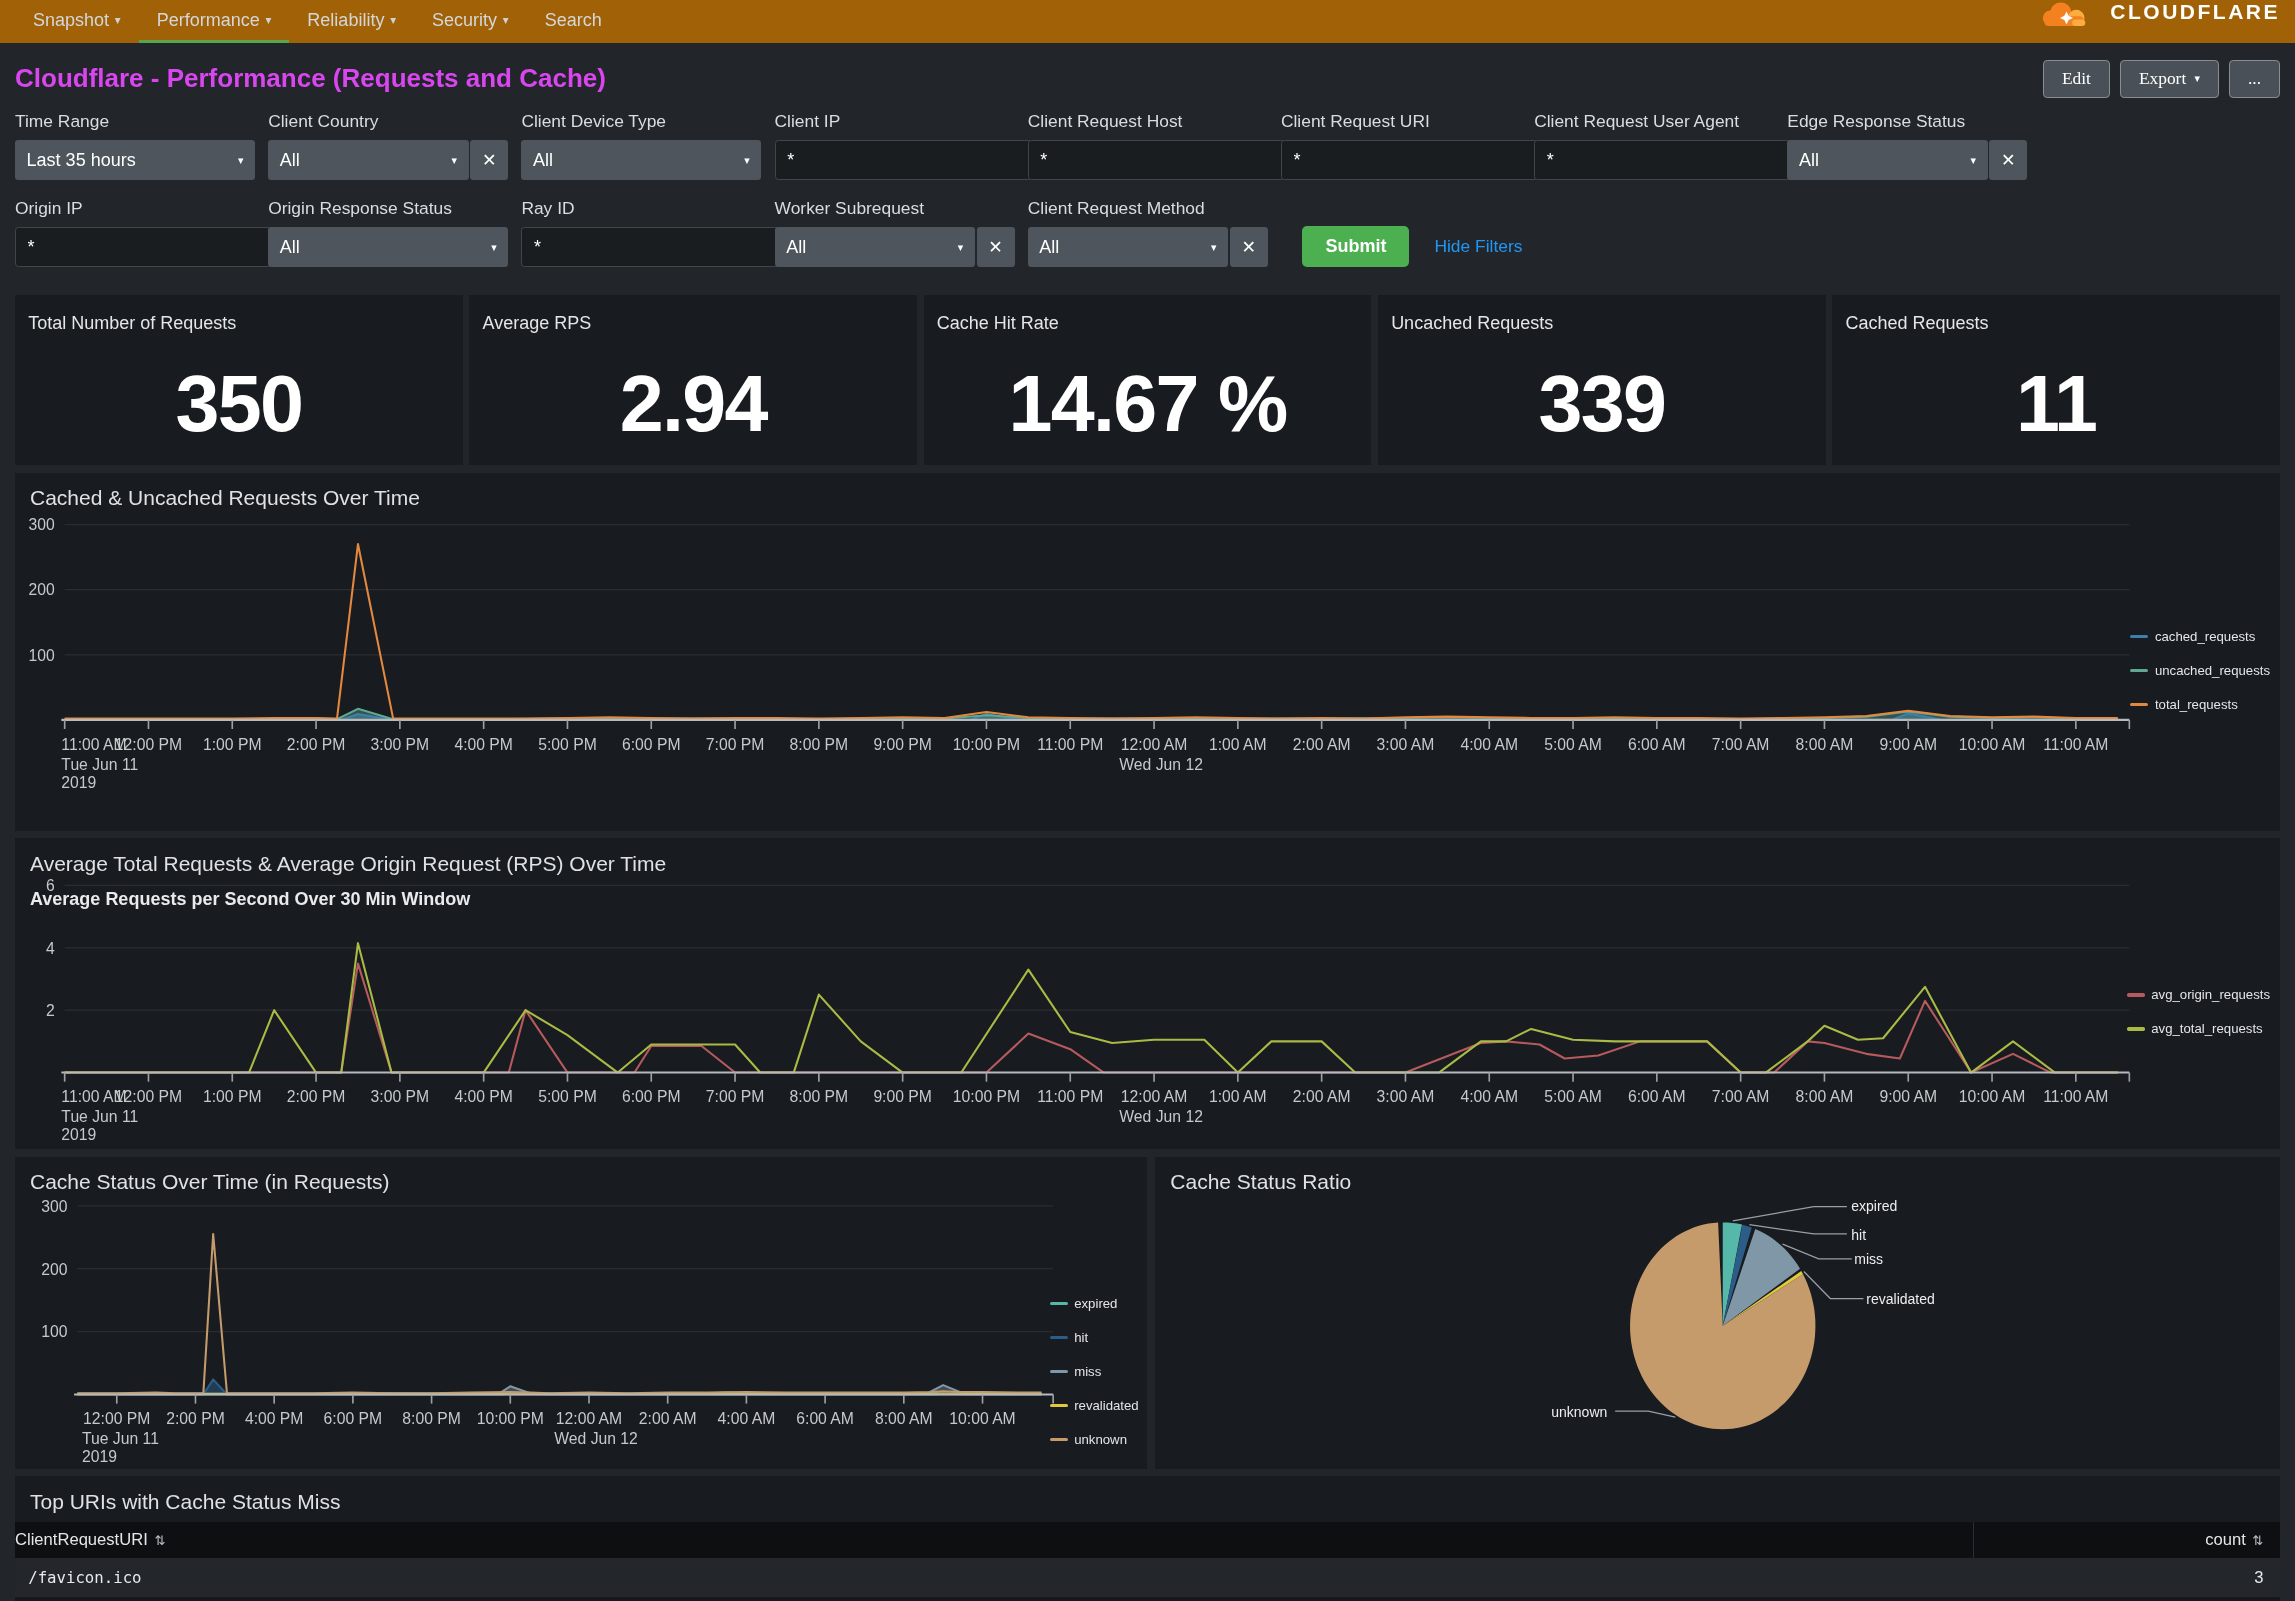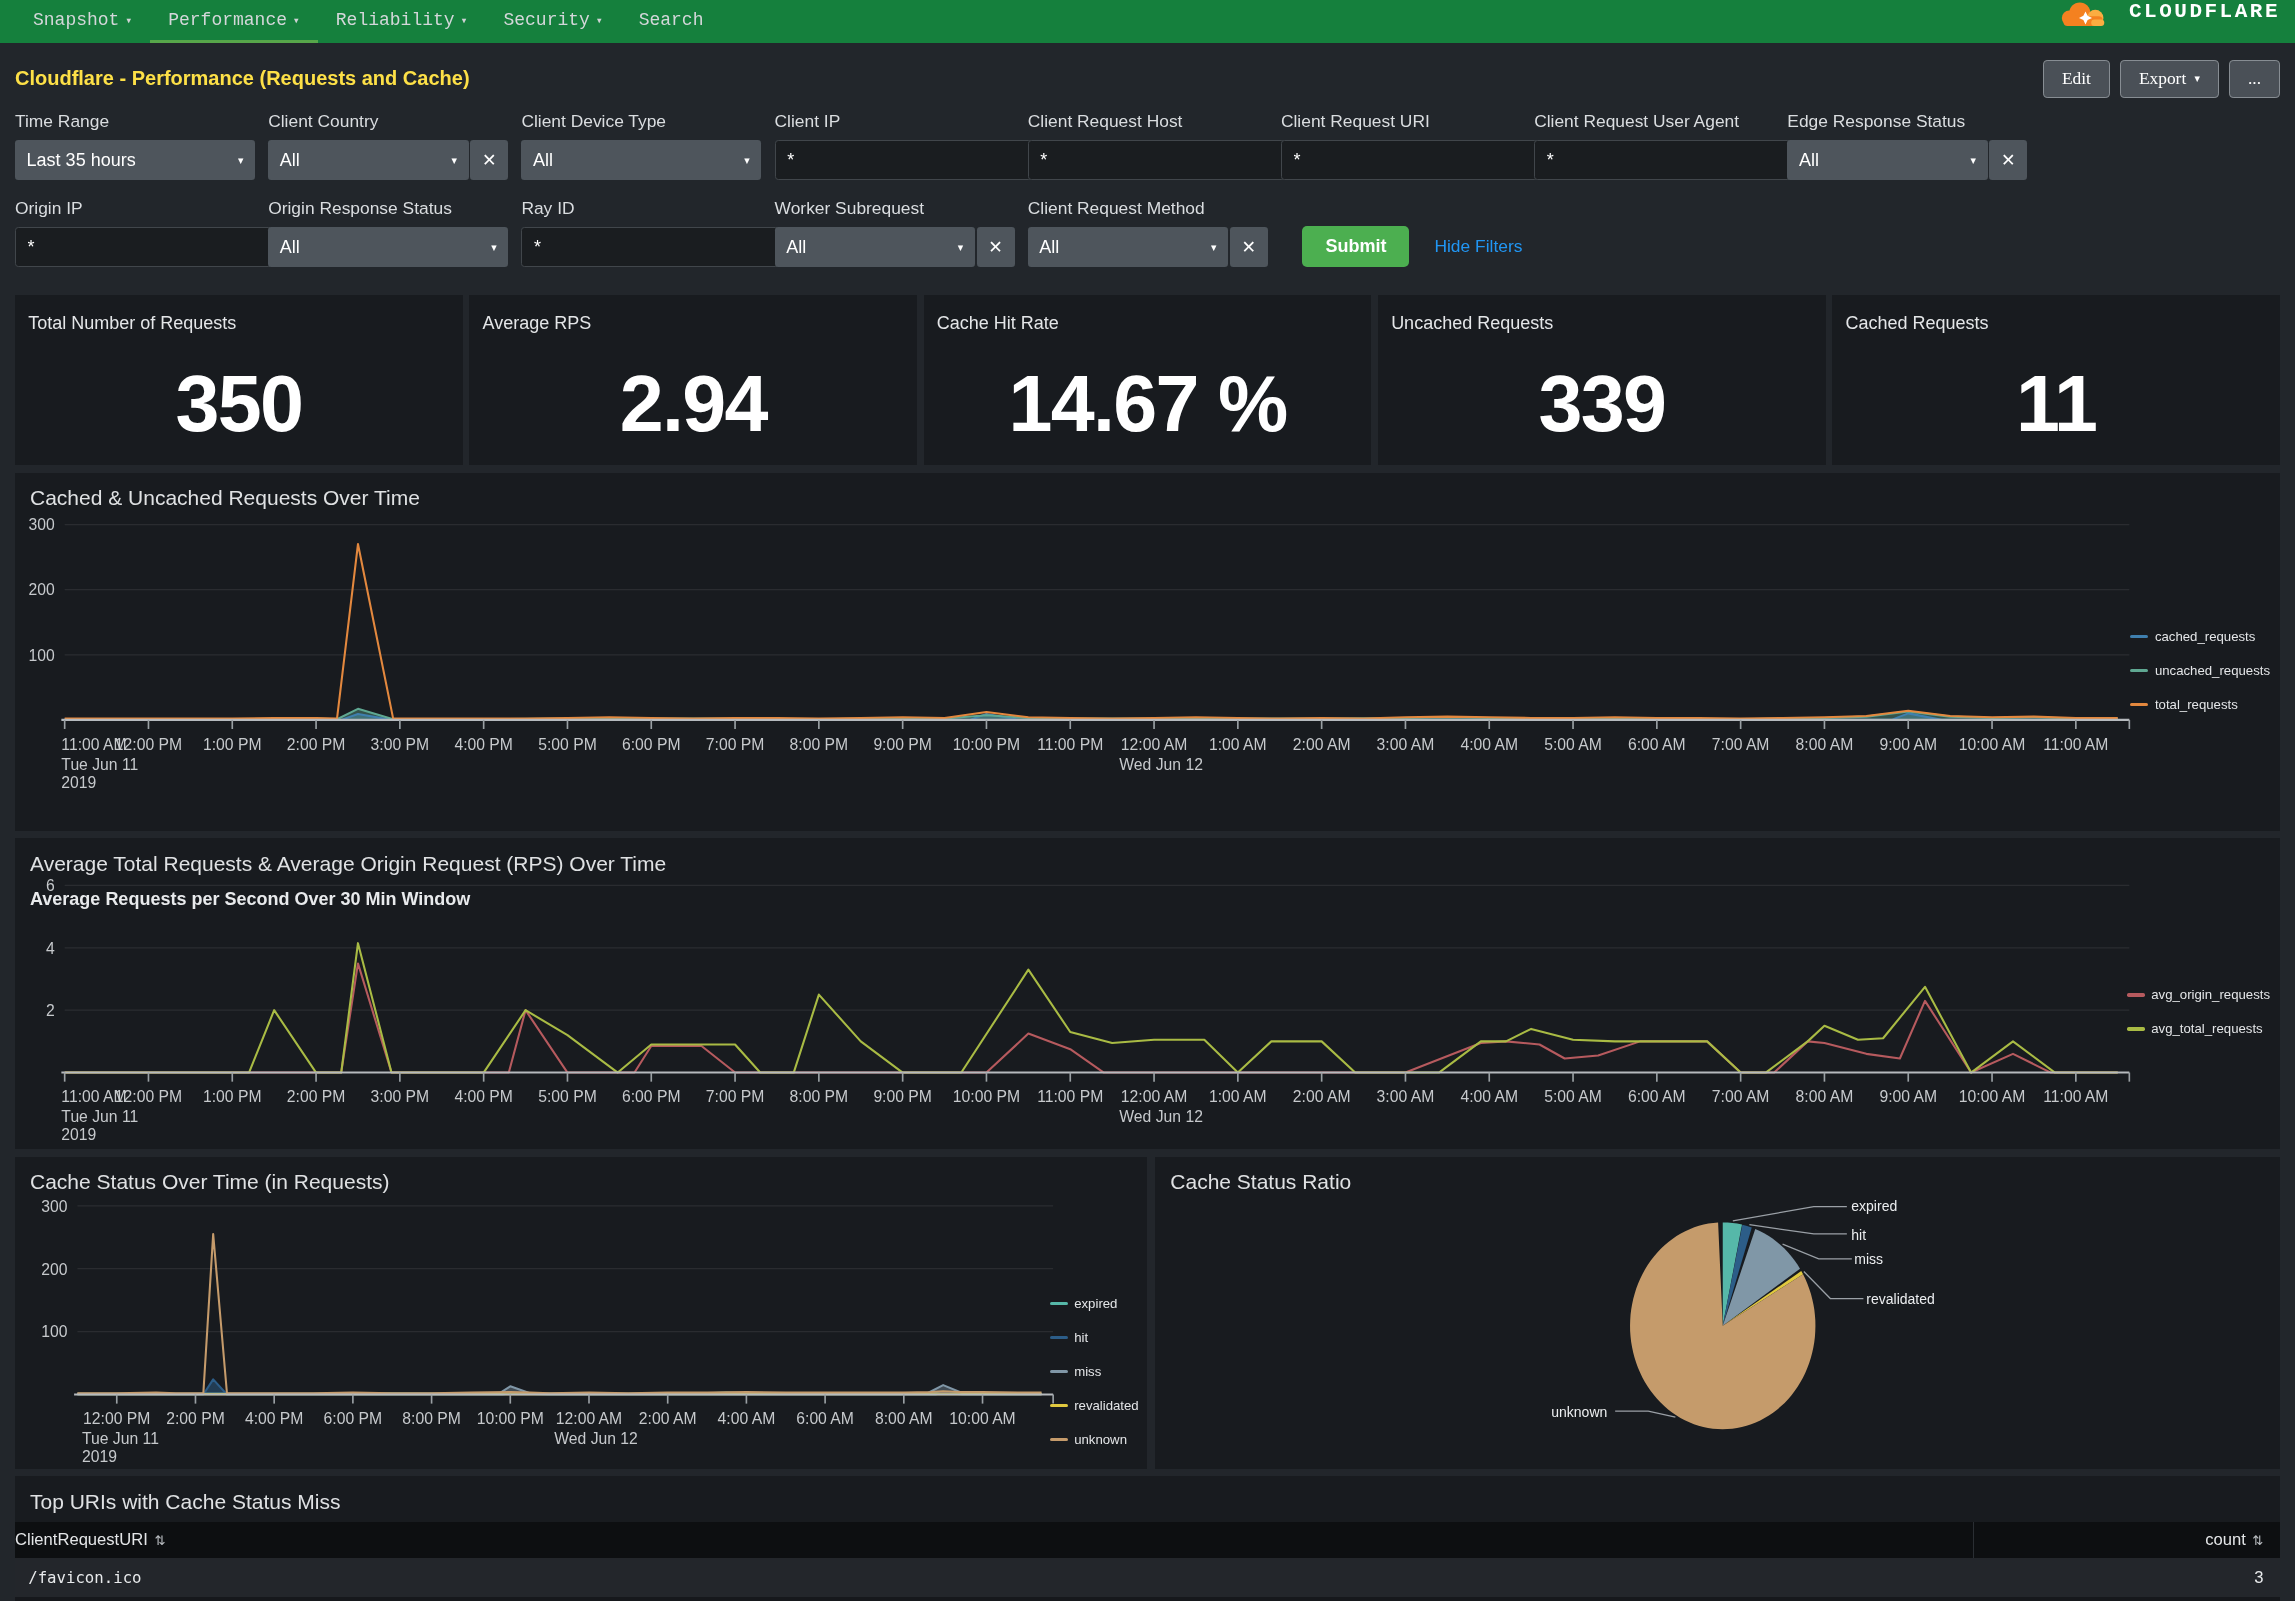--- a/index.html
+++ b/index.html
@@ -1,30 +1,30 @@
 <!DOCTYPE html>
 <html style="font-size:13.2px"><head>
 <meta charset="utf-8">
 <style>
   * { box-sizing: border-box; margin: 0; padding: 0; }
   html,body { width:2295px; height:1602px; background:#22262b; overflow:hidden;
     font-family:"Liberation Sans", sans-serif; color:#e8eaec; }
 
   
-  .navbar { height:43px; background:#15803d; display:flex; align-items:stretch; padding:0 15px;font-family:Liberation Mono, monospace; }
+  .navbar { height:43px; background:#a16207; display:flex; align-items:stretch; padding:0 15px; }
   .nav-item { display:flex; align-items:center; gap:5.8px; padding:0 18px; color:#d4d7da;
     font-size:18px; cursor:pointer; border-bottom:3.3px solid transparent; }
   .nav-item .caret { font-size:11.6px; color:#cfd2d5; }
   .nav-item.active { border-bottom-color:#57a64a; }
   .brand { margin-left:auto; display:flex; align-items:flex-start; gap:16px; }
   .brand-text { font-size:21px; font-weight:bold; letter-spacing:2.5px; color:#ffffff; }
 
   
   .page-header { display:flex; align-items:center; padding:16.6px 15px 8.3px 15px; }
-  .page-title { font-size:20px; font-weight:bold; color:#fde047; }
+  .page-title { font-size:26px; font-weight:bold; color:#d946ef; }
   .header-buttons { margin-left:auto; display:flex; gap:10px; }
   .btn { background:#4a5057; border:0.8px solid #878d93; border-radius:4.1px; color:#fff;
     font-size:17.4px; padding:7.5px 18px; display:flex; align-items:center; gap:8.3px; cursor:pointer;font-family:Liberation Serif, serif; }
   .btn .caret { font-size:10.8px; }
 
   
   .filters { padding:5px 15px 6.6px 15px; }
   .frow { display:flex; margin-bottom:18px; align-items:flex-end; }
   .fg { width:240px; margin-right:13.2px; }
   .fg label { display:block; font-size:17.4px; color:#dadde0; margin-bottom:8.3px; }

